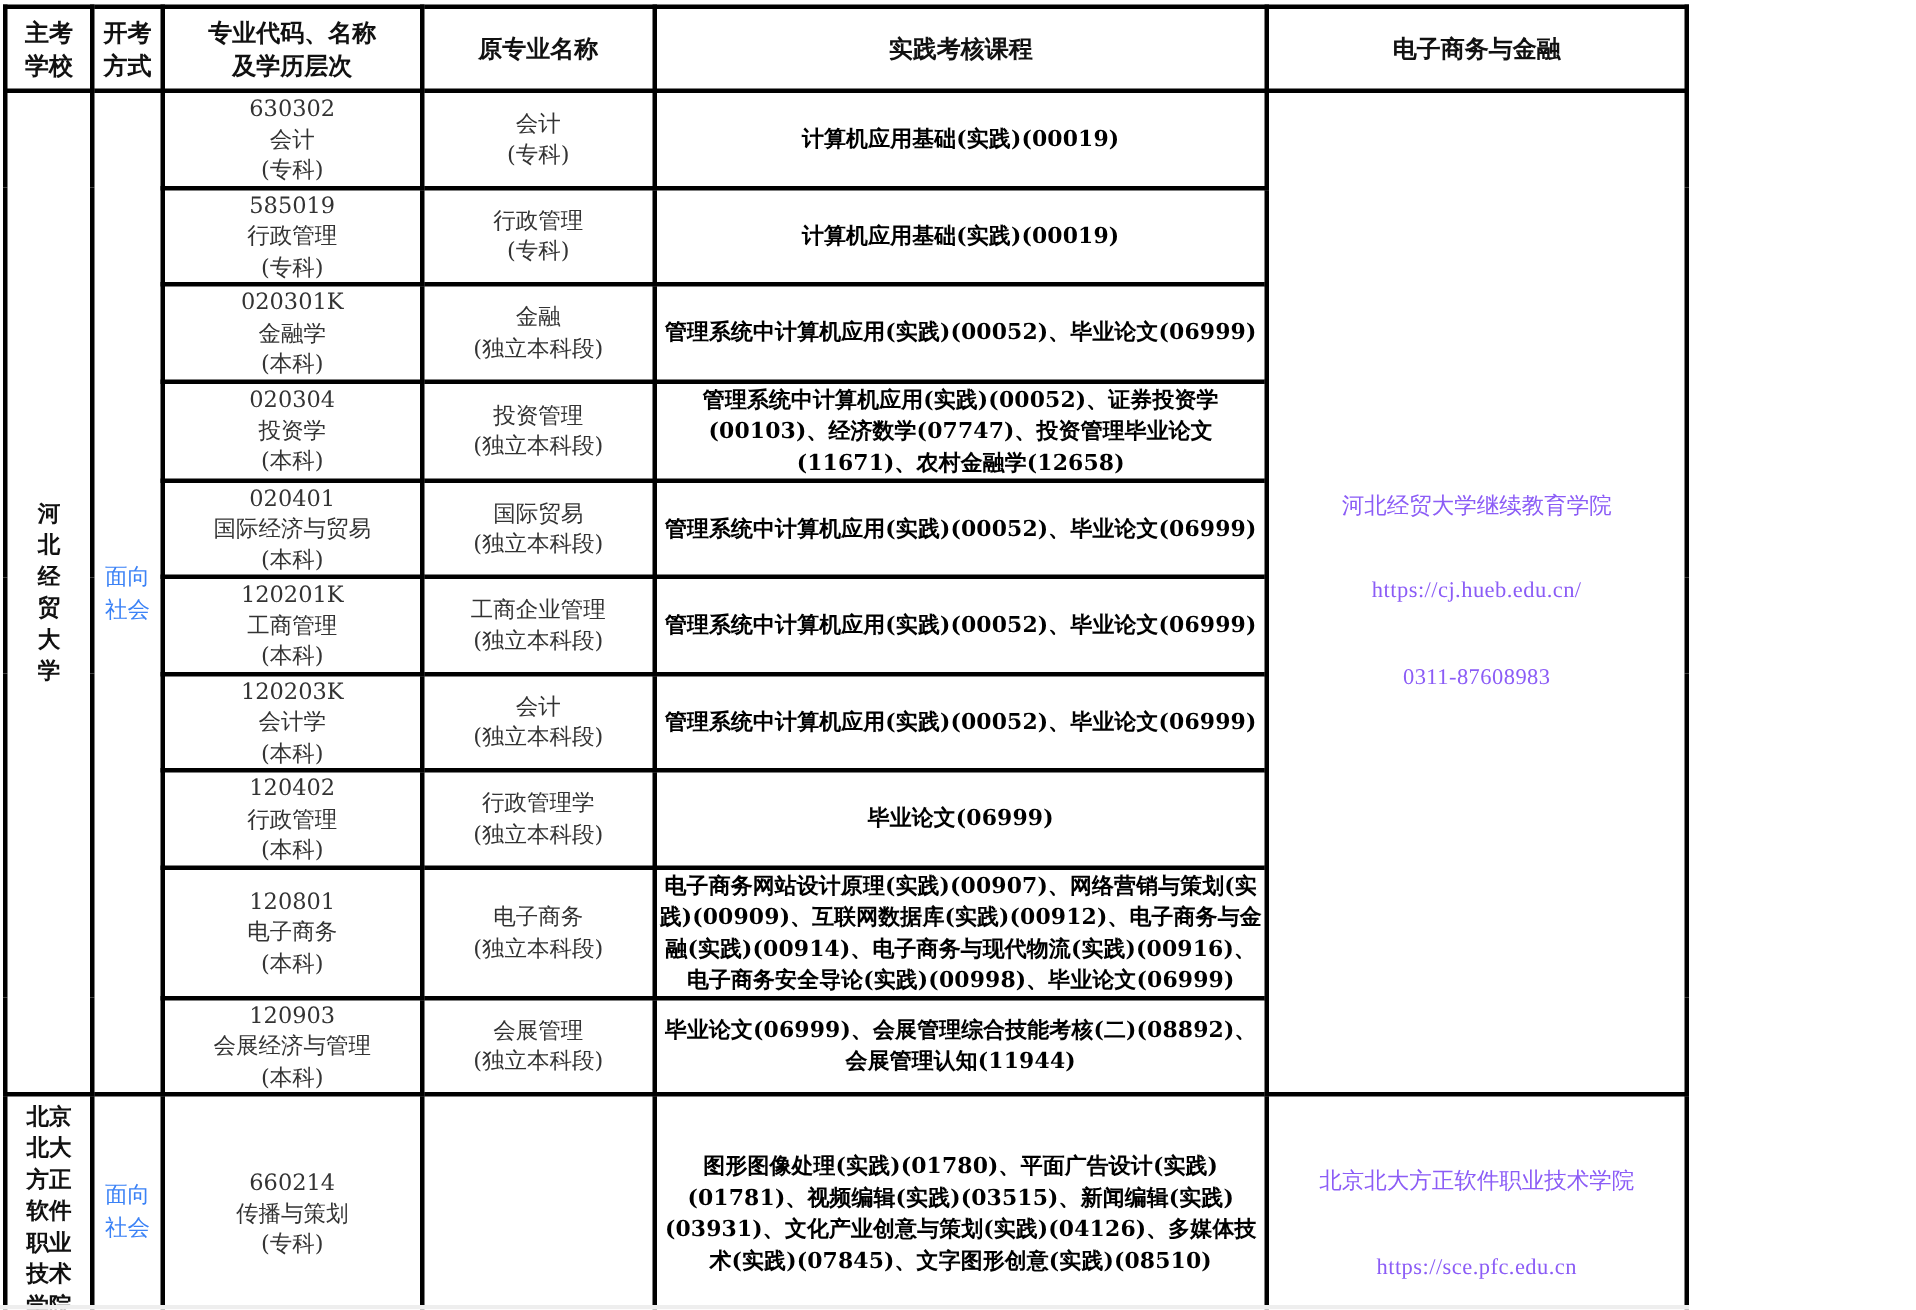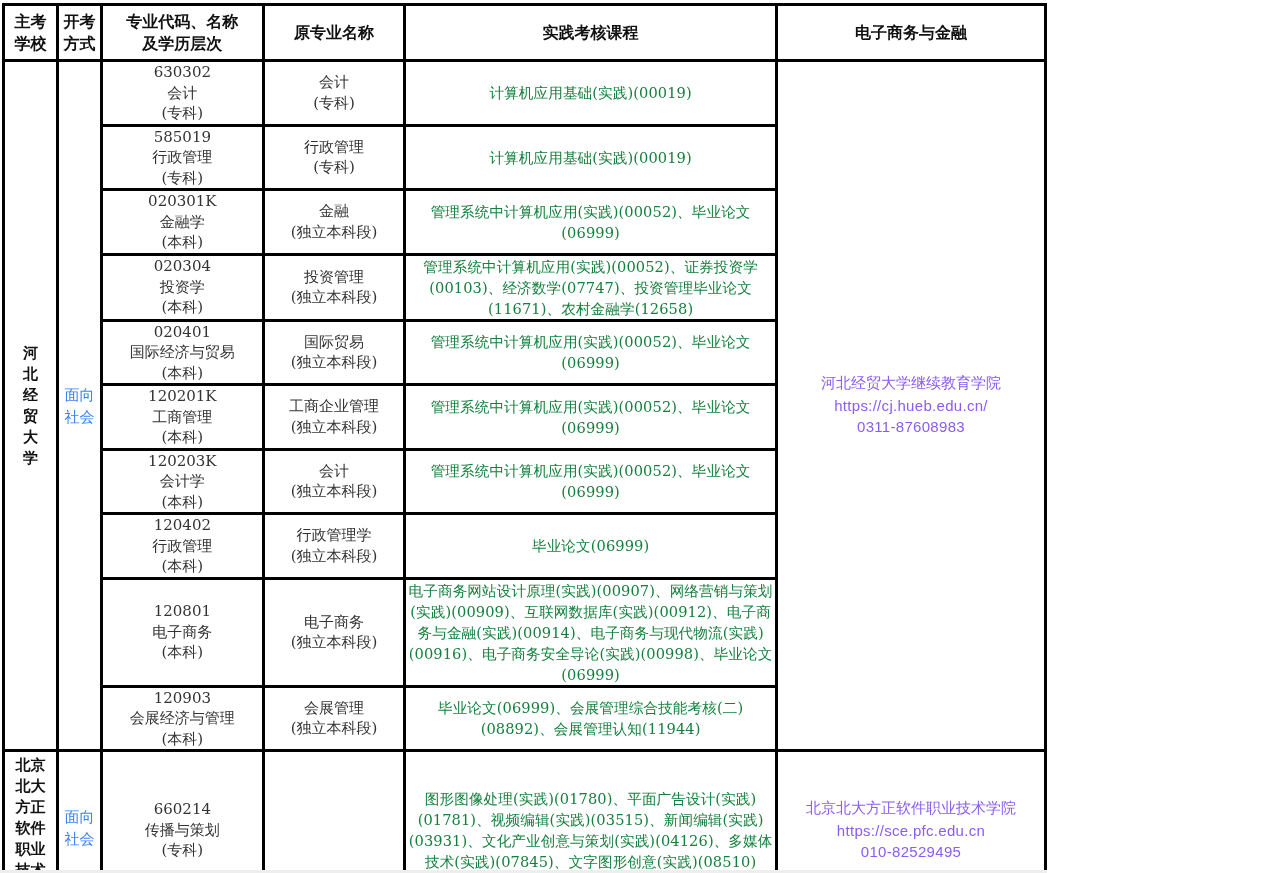--- a/index.html
+++ b/index.html
@@ -5,21 +5,21 @@
   html, body {
     margin: 0;
     padding: 0;
     background: #ffffff;
     width: 1277px;
     height: 873px;
     overflow: hidden;
   }
   .page {
     position: relative;
-    width: 1047px;
+    width: 1126px;
     height: 873px;
     overflow: hidden;
     background: #fff;
   }
   table.grid {
     position: absolute;
     left: 2px;
     top: 3px;
     border-collapse: collapse;
     table-layout: fixed;
@@ -57,34 +57,36 @@
   .major, .orig {
     font-size: 15px;
     line-height: 20.5px;
     color: #333;
   }
   .major span, .orig span { display: block; }
   td.course {
     text-align: left;
     font-size: 14.6px;
     line-height: 21px;
-    color: #15803d;
+    color: #000000;
     padding-left: 3px;
     padding-right: 2px;
     letter-spacing: 0.1px;
+    font-weight: bold;
   }
   .contact {
     font-size: 15px;
     line-height: 21.5px;
     color: #8b5cf6;
   }
   .contact span { display: block; }
   .contact .mono, .mono {
-    font-family: Liberation Sans, sans-serif;
+    font-family: Liberation Serif, serif;
     letter-spacing: 0.3px;
+    margin-top: 36px;
   }
   .bottom-fade {
     position: absolute;
     left: 0;
     top: 870px;
     width: 1277px;
     height: 3px;
     background: #eee;
   }
 </style>

